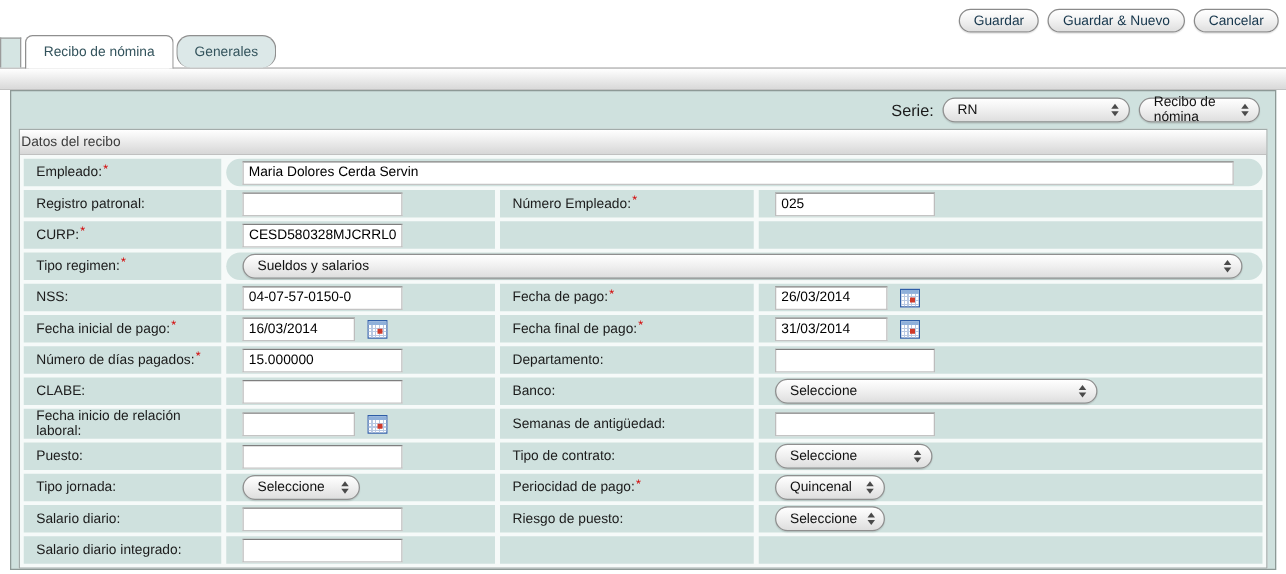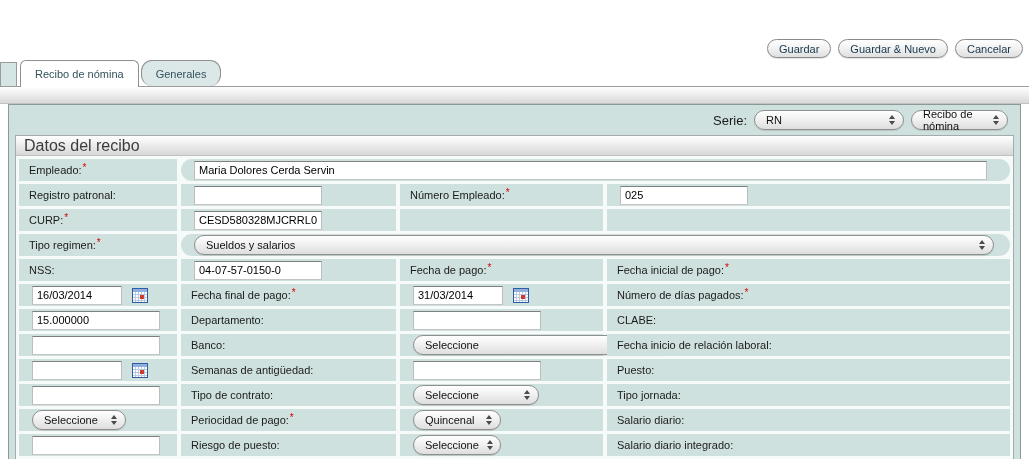--- a/index.html
+++ b/index.html
@@ -1,20 +1,20 @@
 <!DOCTYPE html>
 <html><head>
 <meta charset="utf-8">
 <style>
   * { margin:0; padding:0; box-sizing:border-box; }
   html,body { width:1029px; height:459px; background:#ffffff; overflow:hidden;
               font-family:"Liberation Sans","DejaVu Sans",sans-serif; }
 
   
-  .topbar { height:28px; position:relative;margin-top:32px; }
+  .topbar { height:28px; position:relative; }
   .actions { position:absolute; top:7px; right:6px; display:flex; gap:7px; }
   .macbtn { height:19px; padding:0 11px; border:1px solid #8a8a8a; border-radius:10px;
             background:linear-gradient(#ffffff,#f3f3f3 45%,#dfdfdf);
             font-size:11px; color:#16364c; display:inline-flex; align-items:center;
             box-shadow:0 1px 1px rgba(0,0,0,.12); cursor:default; font-family:inherit; }
 
   
   .tabrow { height:27px; display:flex; align-items:flex-end; border-bottom:1px solid #9b9b9b; }
   .tabcorner { width:17px; height:24px; background:#d5e5e3; border:1px solid #9b9b9b;
                border-bottom:none; margin-right:3px; }
@@ -47,21 +47,21 @@
   .stepper .dn { width:0; height:0; border-left:3px solid transparent;
                  border-right:3px solid transparent; border-top:4px solid #4a4a4a; }
   .w-serie{width:150px;} .w-doctype{width:97px;} .w-banco{width:258px;}
   .w-contrato{width:126px;} .w-jornada{width:94px;} .w-quin{width:88px;} .w-riesgo{width:88px;}
   .sel.grow { flex:1; margin-right:13px; }
 
   
   .fieldset { margin:2px 6px 7px 6px; border:1px solid #a3acaa; background:#f6faf9; }
   .fshead { height:20px; background:linear-gradient(#ffffff,#d7d7d7);
             border-bottom:1px solid #c0c0c0; display:flex; align-items:center;
-            padding-left:8px; font-size:16px; color:#3c3c3c; }
+            padding-left:1px; font-size:11px; color:#3c3c3c; }
 
   .formgrid { display:grid; grid-template-columns:158px 215px 203px 1fr;
               gap:3px 4px; padding:3px; }
   .cell { background:#cfe1de; min-height:22px; display:flex; align-items:center; }
   .lab { padding-left:10px; font-size:11px; color:#1b1b1b; }
   .fld { padding-left:13px; padding-right:3px; }
   .span3 { grid-column:2 / 5;border-radius:11px; }
   .req { color:#d40000; font-size:10px; margin-left:1px; position:relative; top:-3px; }
 
   .txt { height:19px; width:128px; border:1px solid;
@@ -173,20 +173,24 @@
       <div class="cell lab">
         <span>NSS:</span>
       </div>
       <div class="cell fld">
         <input class="txt" value="04-07-57-0150-0" style="">
       </div>
       <div class="cell lab">
         <span>Fecha de pago:</span>
           <span class="req">*</span>
       </div>
+      <div class="cell fld">
+        <input class="txt date" value="26/03/2014" style="">
+        <span class="calicon"></span>
+      </div>
 
       <div class="cell lab">
         <span>Fecha inicial de pago:</span>
           <span class="req">*</span>
       </div>
       <div class="cell fld">
         <input class="txt date" value="16/03/2014" style="">
         <span class="calicon"></span>
       </div>
       <div class="cell lab">

